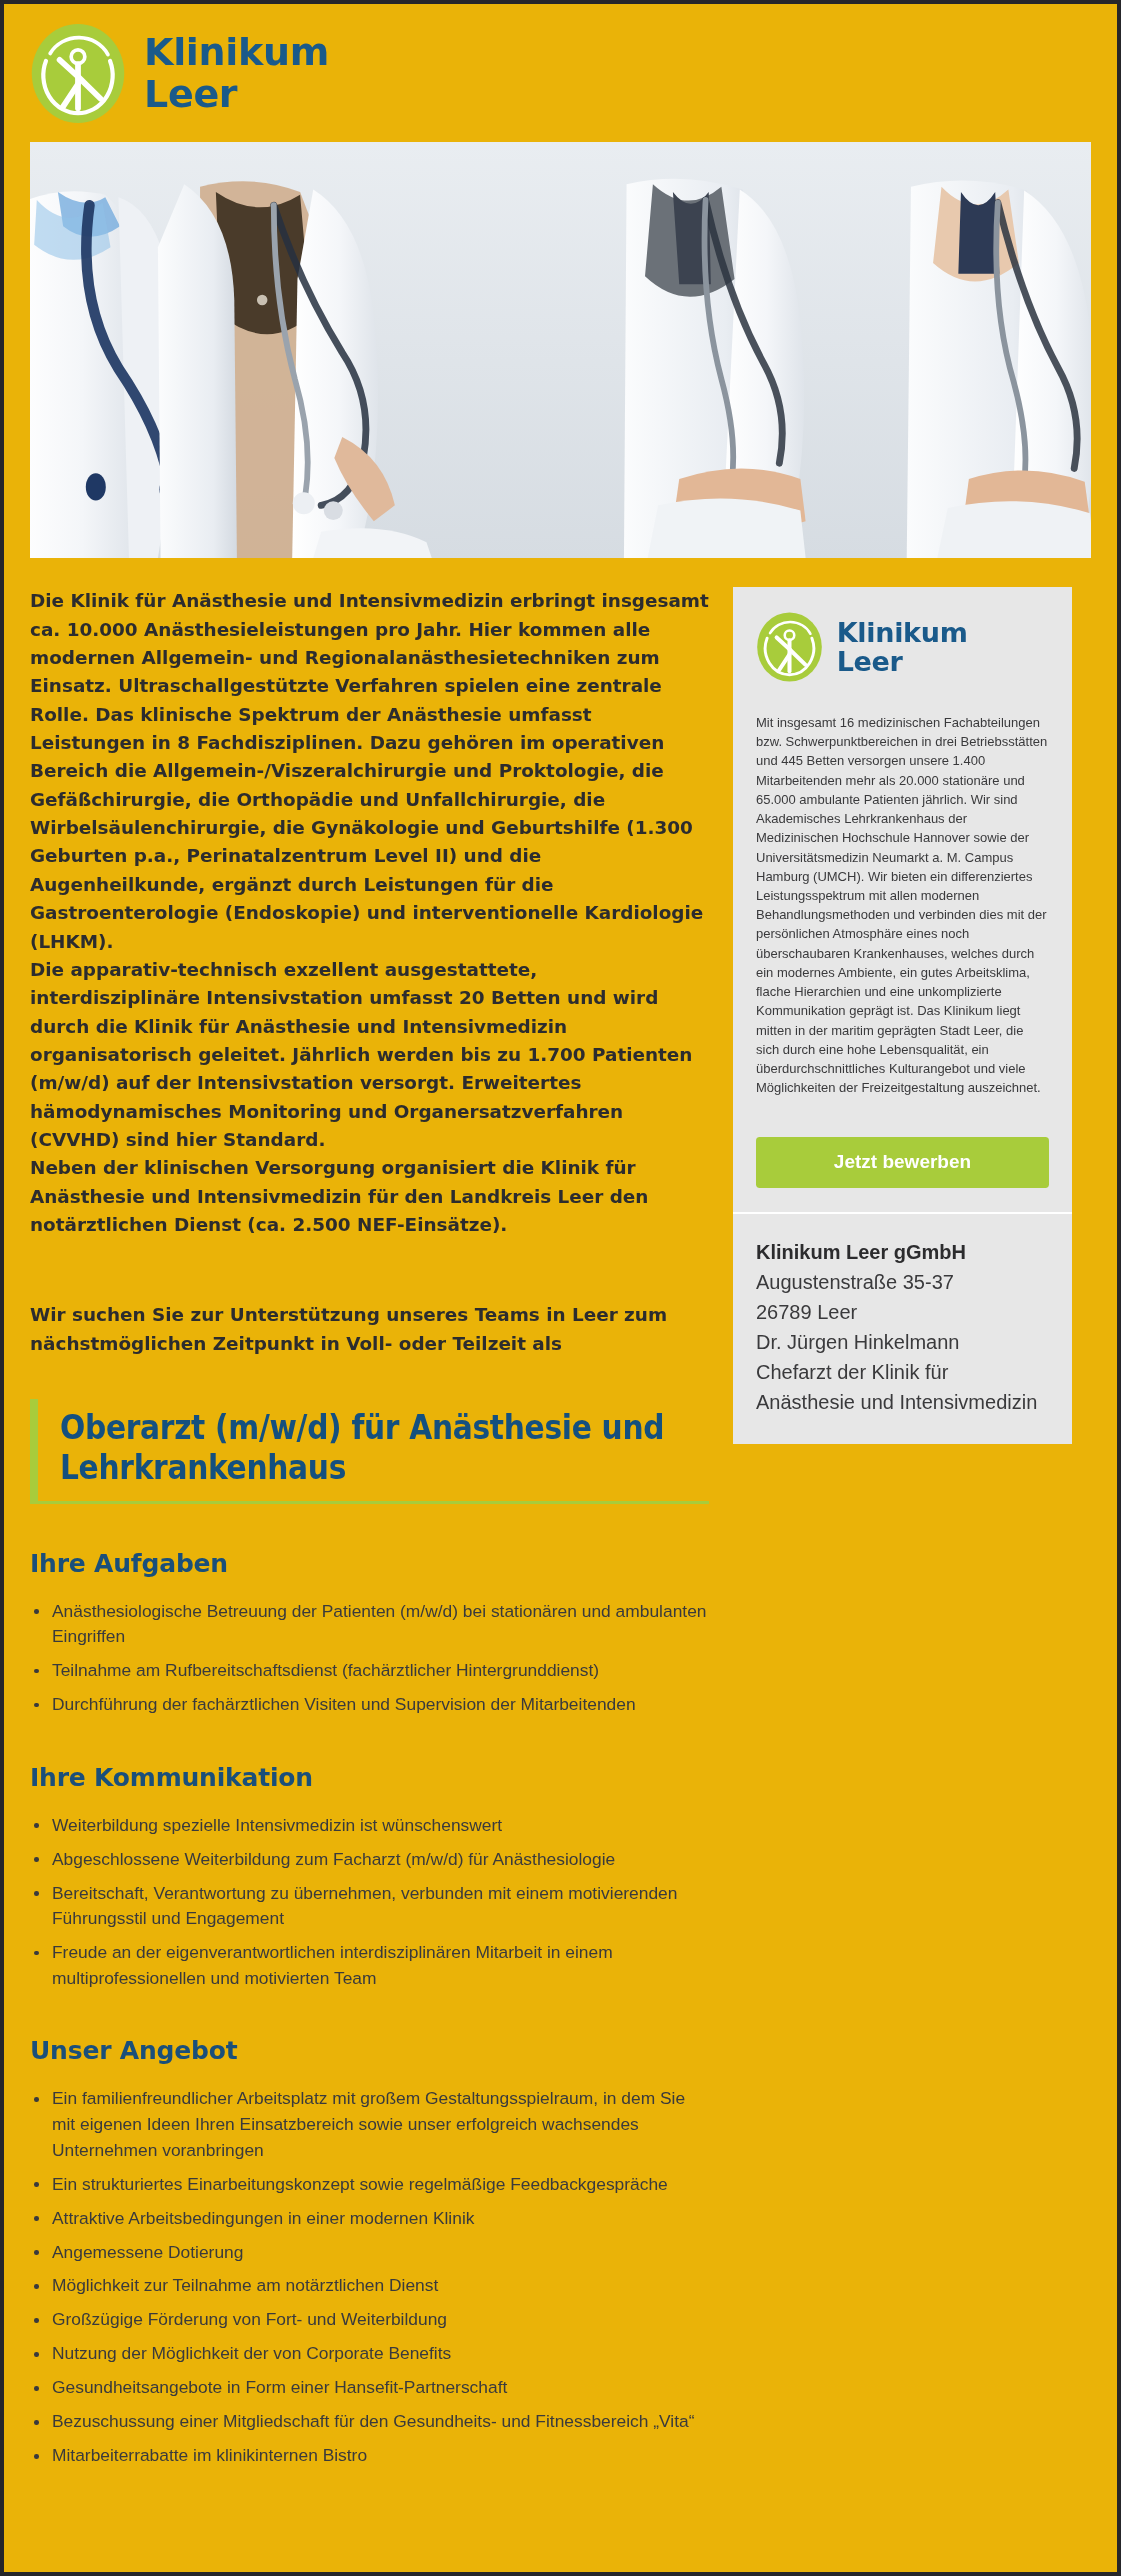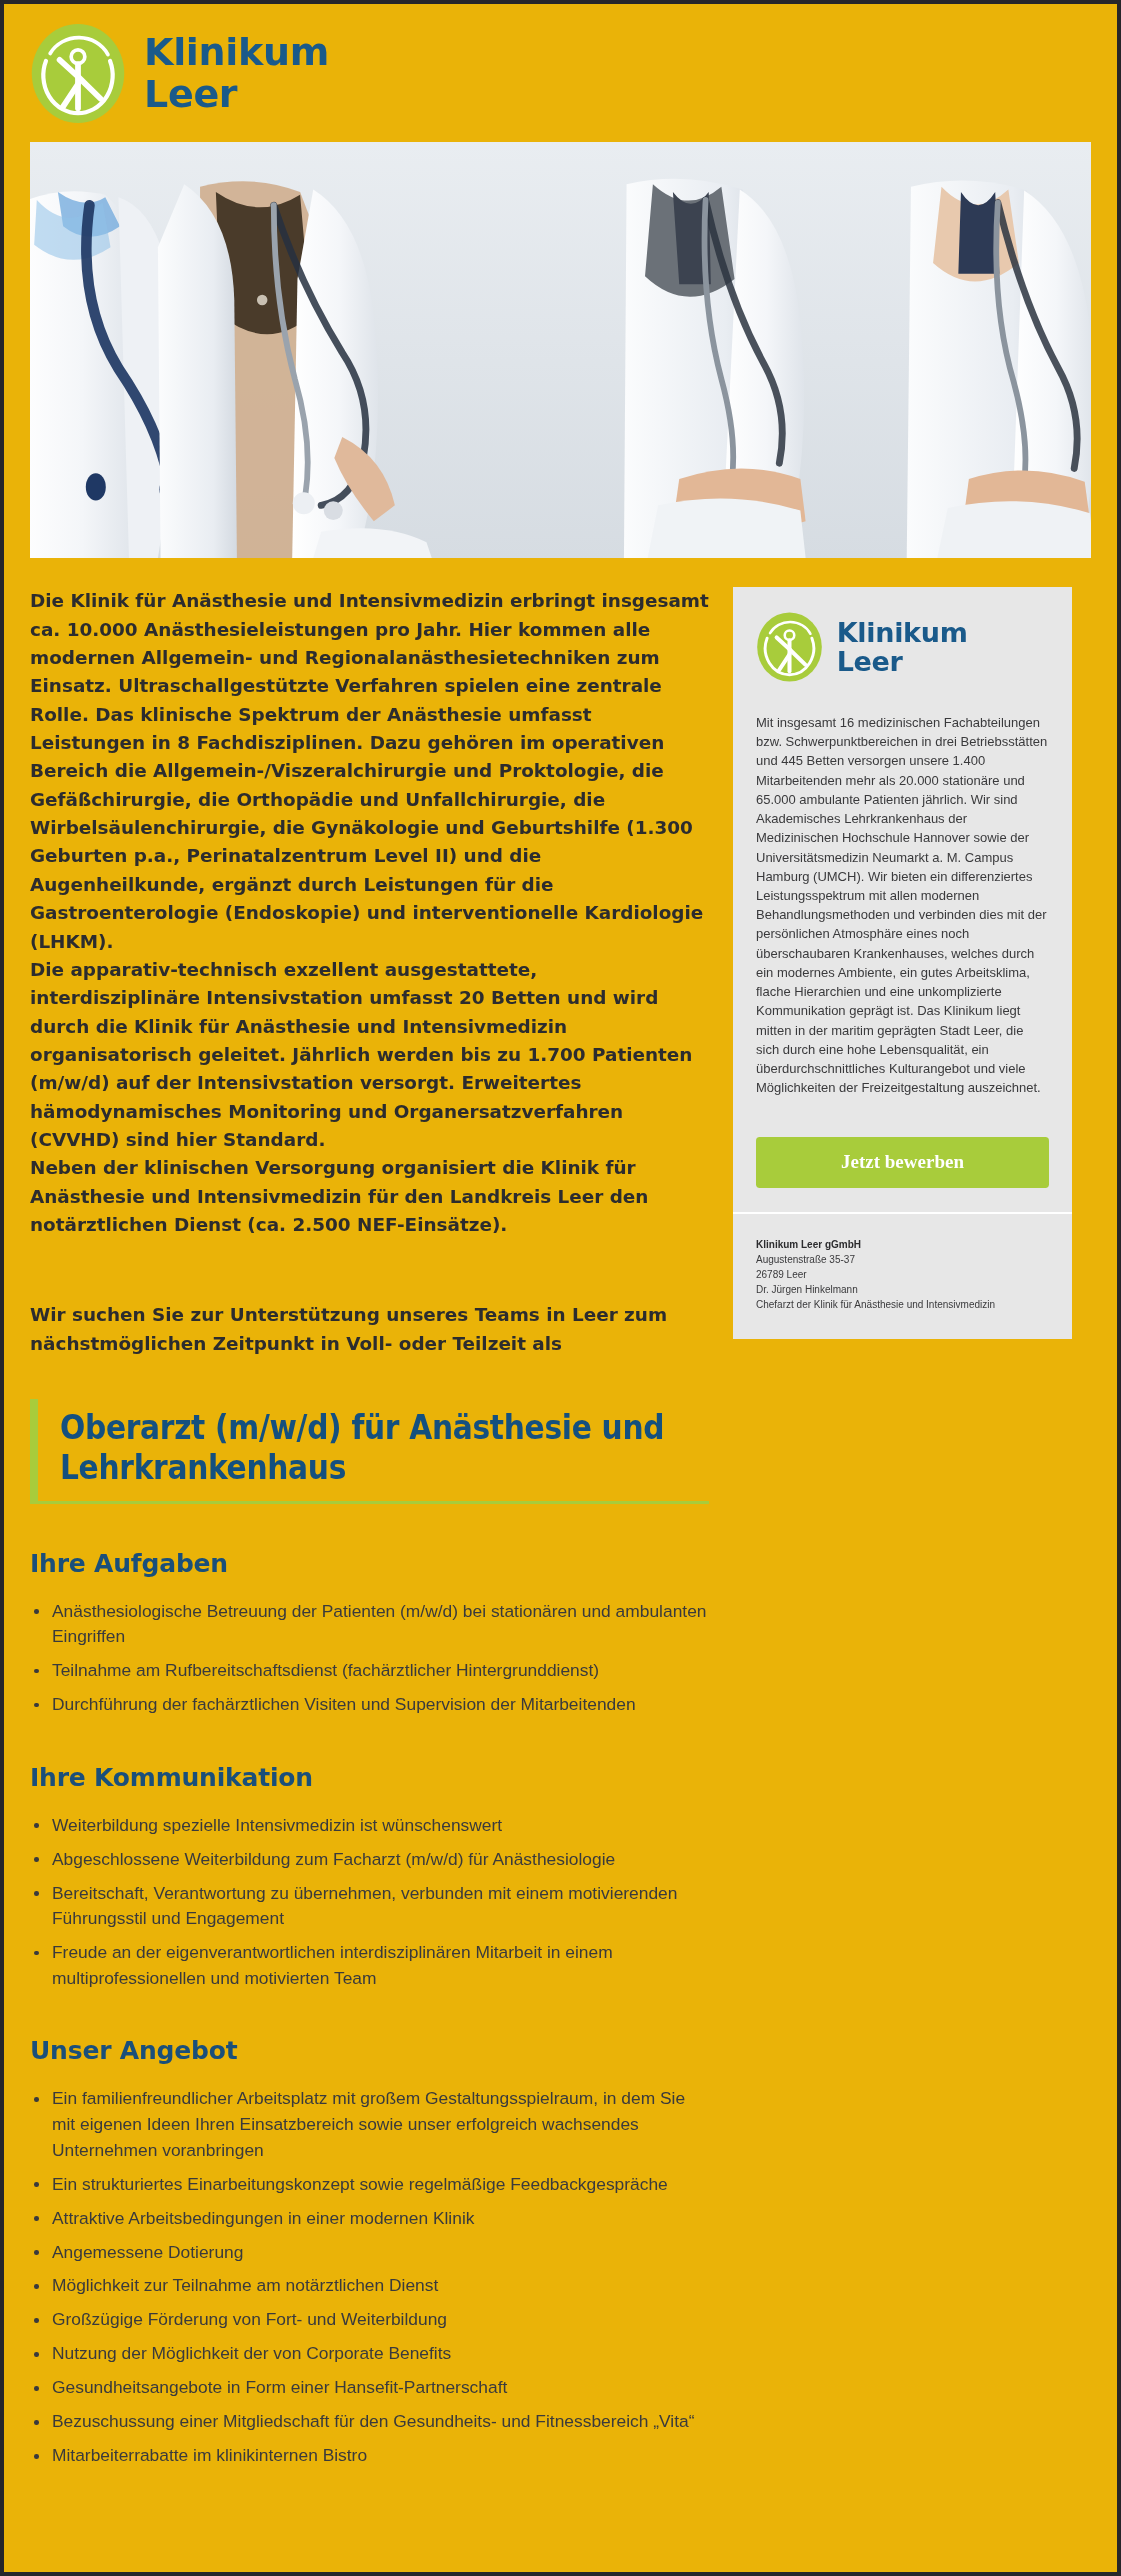--- a/index.html
+++ b/index.html
@@ -163,37 +163,37 @@
     margin: 0 0 39px 0;
   }
 
   .apply-btn {
     display: block;
     width: 100%;
     background: #a8cc3b;
     color: #ffffff;
     border: none;
     border-radius: 3.7px;
-    font-family: Liberation Serif, serif;
+    font-family: Liberation Sans, sans-serif;
     font-weight: 700;
     font-size: 19px;
     padding: 14.7px 0;
     cursor: pointer;
     text-align: center;
   }
 
   .side-divider {
     height: 2.1px;
     background: #ffffff;
     margin: 24px -23px 0 -23px;
   }
 
   .contact {
     font-family: "Liberation Sans", sans-serif;
-    font-size: 10px;
+    font-size: 20px;
     line-height: 1.5;
     color: #3a3a3c;
     padding-top: 23px;
   }
   .contact .org { font-weight: 700; color: #2c2c2e; }
   .contact div { margin: 0; }
 </style>
 </head>
 <body>
 

